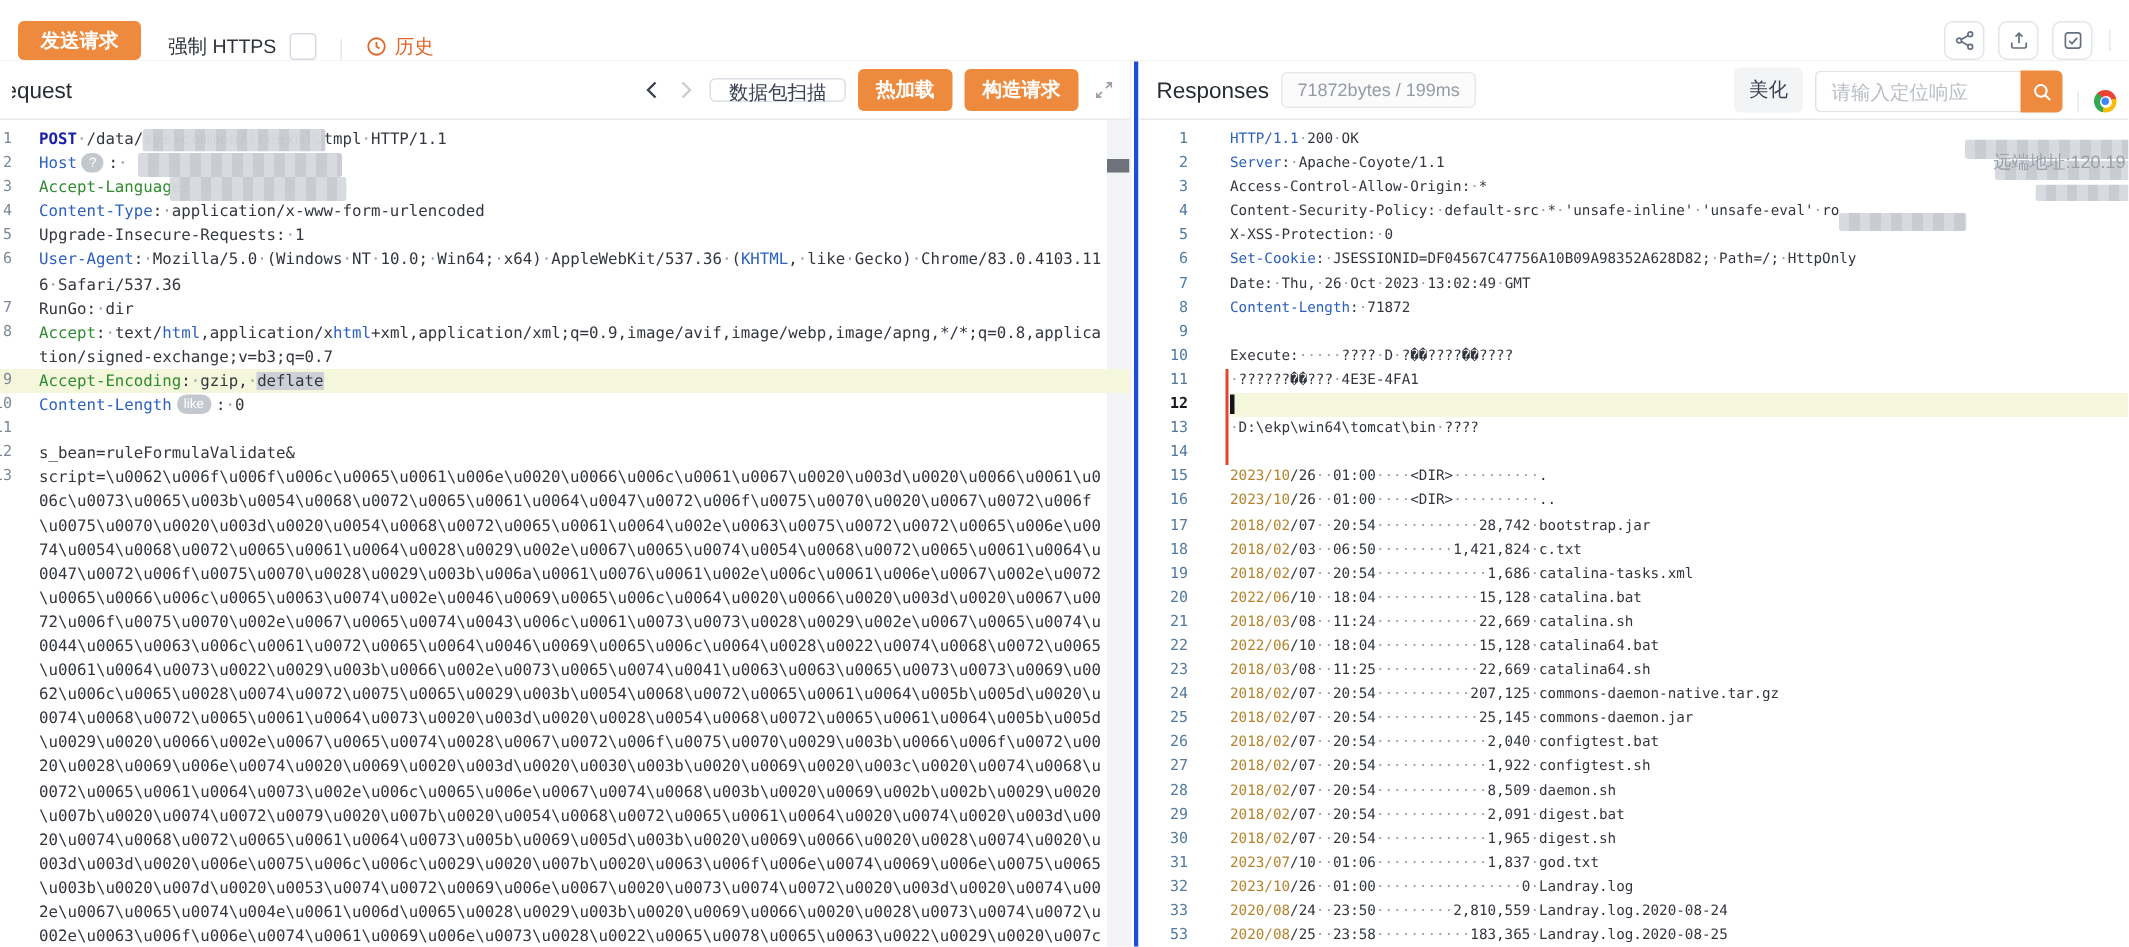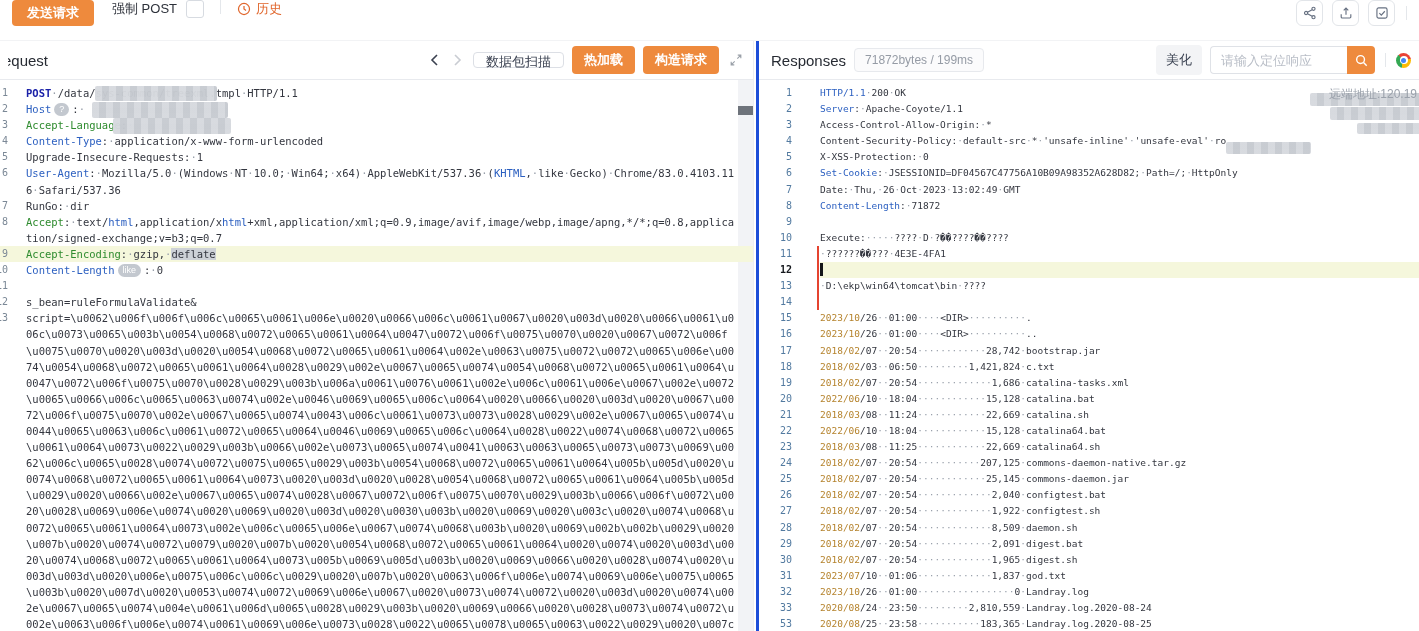--- a/index.html
+++ b/index.html
@@ -1,19 +1,19 @@
 <!DOCTYPE html>
 <html><head>
 <meta charset="utf-8">
 <style>
   html,body{margin:0;padding:0}
   body{width:1419px;height:631px;overflow:hidden;background:#fff;
        font-family:"Liberation Sans",sans-serif;color:#30343d;-webkit-font-smoothing:antialiased}
   
-  .topbar{height:40px;display:flex;align-items:flex-start;padding:0 12px;border-bottom:1px solid #f2f3f5;background:#fff}
+  .topbar{height:40px;display:flex;align-items:flex-end;padding:0 12px;border-bottom:1px solid #f2f3f5;background:#fff}
   .btn-send{background:#ee8a3d;color:#fff;border:none;border-radius:4px;height:26px;padding:0 15px;
             font-size:13px;font-weight:bold;font-family:inherit;cursor:pointer}
   .https-label{margin-left:18px;font-size:13px;color:#2d313a}
   .checkbox{width:16px;height:16px;border:1px solid #d7dbe1;border-radius:3px;margin-left:9px;background:#fff;display:inline-block}
   .tdiv{width:1px;height:14px;background:#e4e7eb;margin:0 16px}
   .history{color:#e0662c;font-size:13px;display:flex;gap:5px;align-items:center;cursor:pointer}
   .top-right{margin-left:auto;display:flex;align-items:center;gap:9px}
   .icon-btn{width:27px;height:26px;border:1px solid #e2e5e9;border-radius:6px;background:#fff;
             display:flex;align-items:center;justify-content:center;cursor:pointer;padding:0}
   
@@ -26,21 +26,21 @@
   .title-clip{width:40px;overflow:hidden;white-space:nowrap;font-size:15px;color:#272b33}
   .title-clip span{float:right}
   .req-controls{margin-left:auto;display:flex;align-items:center;gap:8px}
   .chev{background:none;border:none;padding:2px;display:flex;align-items:center;cursor:pointer}
   .btn-plain{height:16px;padding:0 12px;font-size:13px;color:#394050;background:#fff;border:1px solid #dcdfe5;
              border-radius:4px;font-family:Liberation Mono, monospace;cursor:pointer}
   .btn-orange{height:28px;padding:0 12px;font-size:13px;color:#fff;background:#ee8a3d;border:none;
               border-radius:4px;font-weight:bold;font-family:inherit;cursor:pointer}
   .res-title{font-size:15px;color:#272b33;margin-left:4px}
   .stats-badge{font-size:12px;color:#959ba5;background:#fbfbfc;border:1px solid #e7e9ed;border-radius:4px;padding:4px 10px}
-  .res-controls{margin-left:auto;display:flex;align-items:center;gap:8px}
+  .res-controls{margin-left:auto;display:flex;align-items:flex-end;gap:8px}
   .beautify{background:#f3f4f6;border:none;border-radius:4px;padding:6px 10px;font-size:13px;color:#394050;
             font-family:inherit;cursor:pointer}
   .searchbox{display:flex;align-items:center}
   .searchbox input{width:116px;height:26px;border:1px solid #dfe2e7;border-right:none;border-radius:4px 0 0 4px;
                    padding:0 10px;font-size:13px;color:#000000;outline:none;font-family:inherit}
   .searchbox input::placeholder{color:#b9bec7}
   .search-btn{width:28px;height:28px;background:#ee8a3d;border:none;border-radius:0 4px 4px 0;cursor:pointer;
               display:flex;align-items:center;justify-content:center}
   .chrome{width:15px;height:15px;border-radius:50%;position:relative;flex:none;cursor:pointer;
           background:conic-gradient(from -45deg,#ea4335 0 120deg,#fbbc05 0 240deg,#34a853 0 360deg)}
@@ -66,32 +66,32 @@
   .n{color:#1a21a8;font-weight:bold}.dt{color:#b5832d}
   .sel{background:#cdd1d7;color:#33363f}
   .ws{color:#99a0ab}
   .badge{display:inline-block;background:#c3c8cf;color:#fff;border-radius:8px;font-size:9px;line-height:11px;
          padding:1px 5px;margin:0 3px;vertical-align:1px;font-family:"Liberation Sans",sans-serif}
   .sb-track{position:absolute;top:0;right:0;width:15px;bottom:0;background:#f2f3f6;z-index:0}
   .sb-thumb{position:absolute;top:26px;right:0;width:15px;height:9px;background:#6e737b;z-index:2}
   .mosaic{position:absolute;z-index:3;border-radius:2px;
     background:repeating-linear-gradient(90deg,rgba(214,217,222,.93) 0 7px,rgba(198,202,208,.93) 7px 14px),
                repeating-linear-gradient(0deg,rgba(224,226,230,.55) 0 5px,rgba(203,206,212,.55) 5px 10px)}
-  .remote{position:absolute;top:6px;right:2px;font-size:12px;color:#9aa1ab;z-index:4;
+  .remote{position:absolute;top:20px;right:2px;font-size:12px;color:#9aa1ab;z-index:4;
           font-family:"Liberation Sans",sans-serif;white-space:nowrap}
   svg{display:block}
 </style>
 </head>
 <body>
 
 <div>
 
   <div class="topbar">
     <button class="btn-send">发送请求</button>
-    <span class="https-label">强制 POST</span>
+    <span class="https-label">强制 HTTPS</span>
     <span class="checkbox"></span>
     <span class="tdiv"></span>
     <span class="history">
       <span>
         <svg width="14" height="14" viewBox="0 0 16 16" fill="none" stroke="#e0662c" stroke-width="1.4">
           <circle cx="8" cy="8" r="6.3"></circle>
             <path d="M8 4.5V8l2.3 1.6"></path>
         </svg>
       </span>
       <span>历史</span>

